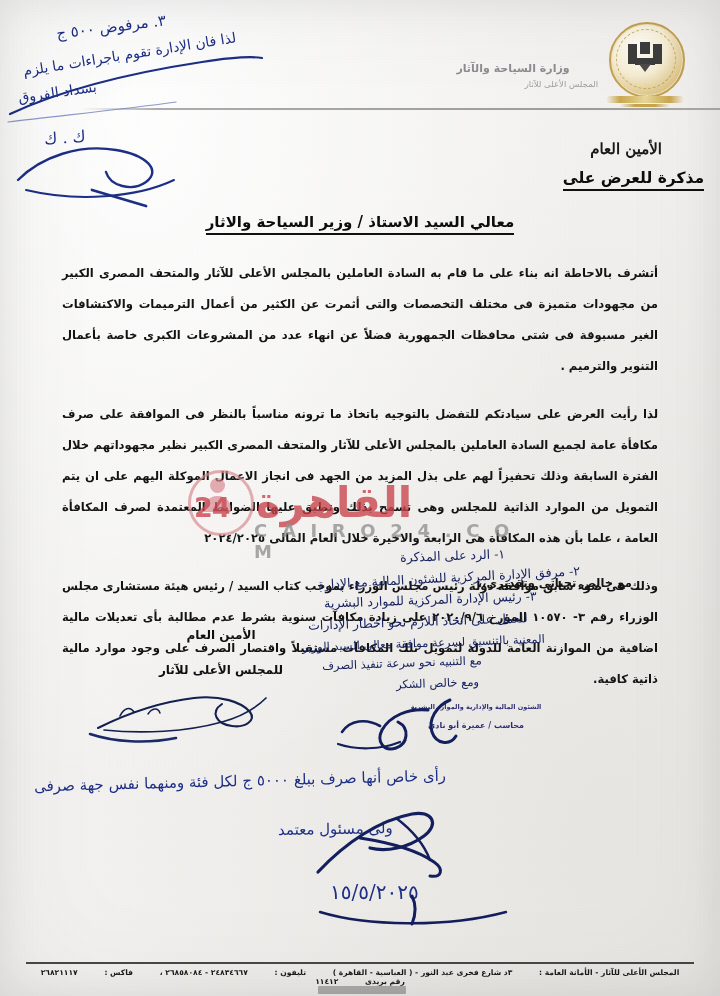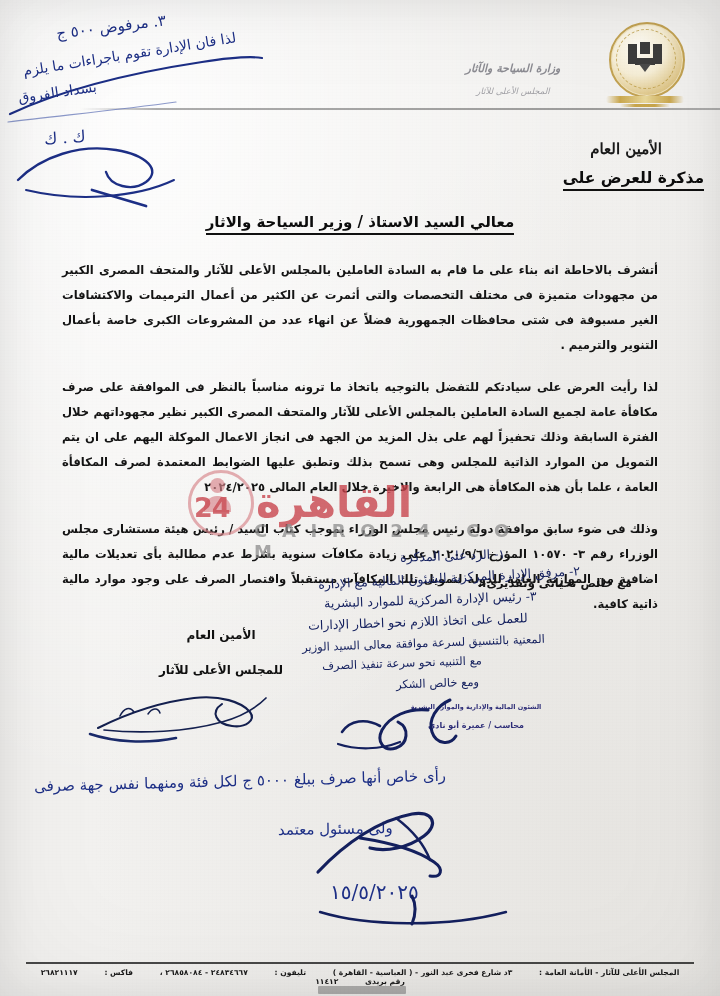--- a/index.html
+++ b/index.html
@@ -40,39 +40,39 @@
       linear-gradient(#3d3d3d,#3d3d3d) center 16px/20px 7px no-repeat;
   }
   .emblem .eagle:after{content:"";position:absolute;left:11px;top:22px;width:12px;height:8px;
     background:#4a4a4a;clip-path:polygon(0 0,100% 0,50% 100%);}
   .emblem .base{position:absolute;left:0;top:74px;width:78px;height:7px;border-radius:3px;
     background:linear-gradient(90deg,rgba(201,168,79,0) 0%,#caa84f 18%,#e8d79b 50%,#caa84f 82%,rgba(201,168,79,0) 100%);}
   .emblem .base2{position:absolute;left:14px;top:82px;width:50px;height:3px;border-radius:2px;
     background:linear-gradient(90deg,rgba(201,168,79,0) 0%,#c8a64d 30%,#c8a64d 70%,rgba(201,168,79,0) 100%);}
 
   .lh-text{position:absolute;right:104px;top:40px;width:170px;text-align:center;direction:rtl;
-    font-family:"DejaVu Sans","Liberation Sans",sans-serif;color:#7a7a82;font-style:italic;}
+    font-family:"DejaVu Sans","Liberation Sans",sans-serif;color:#7a7a82;}
   .lh-l1{font-size:11px;font-weight:bold;letter-spacing:.2px;filter:blur(.35px);opacity:.85;}
-  .lh-l2{font-size:8.5px;margin-top:11px;filter:blur(.5px);opacity:.7;}
+  .lh-l2{font-size:8.5px;margin-top:4px;filter:blur(.5px);opacity:.7;text-align:right;}
   .lh-rule{position:absolute;right:0;top:108px;width:640px;height:2px;
     background:linear-gradient(90deg,rgba(90,90,90,0) 0%,#6b6b6b 12%,#555 80%,#777 100%);opacity:.55;}
 
   
   .ref-line{position:absolute;right:58px;top:140px;direction:rtl;font-size:15px;color:#1a1a1a;
     font-weight:bold;font-family:"DejaVu Serif","Liberation Serif",serif;filter:blur(.2px);}
   .title-wrap{position:absolute;left:0;right:16px;top:168px;text-align:right;direction:rtl;}
   .title-main{display:inline-block;font-size:15.5px;font-weight:bold;color:#0d0d0d;
     border-bottom:2px solid #111;padding-bottom:2px;letter-spacing:.3px;filter:blur(.15px);}
   .title-sub-wrap{position:absolute;left:0;right:0;top:212px;text-align:center;direction:rtl;}
   .title-sub{display:inline-block;font-size:15px;font-weight:bold;color:#0d0d0d;
     border-bottom:2px solid #111;padding-bottom:2px;letter-spacing:.2px;filter:blur(.15px);}
 
   
   .body{position:absolute;right:62px;left:62px;top:258px;direction:rtl;text-align:justify;
-    font-size:11.6px;line-height:25px;font-weight:bold;color:#141414;filter:blur(.18px);
+    font-size:11.6px;line-height:31px;font-weight:bold;color:#141414;filter:blur(.18px);
     font-family:"DejaVu Sans","Liberation Sans",sans-serif;}
   .body p{margin:0 0 17px 0;text-align:justify;text-align-last:right;}
 
   .regards{position:absolute;right:88px;top:576px;direction:rtl;font-size:11.5px;font-weight:bold;
     color:#141414;filter:blur(.2px);}
 
   
   .sig{position:absolute;left:0;right:0;top:628px;text-align:center;direction:rtl;}
   .sig .ln{font-size:12px;font-weight:bold;color:#101010;filter:blur(.18px);}
   .sig .ln1{margin-bottom:21px;}

